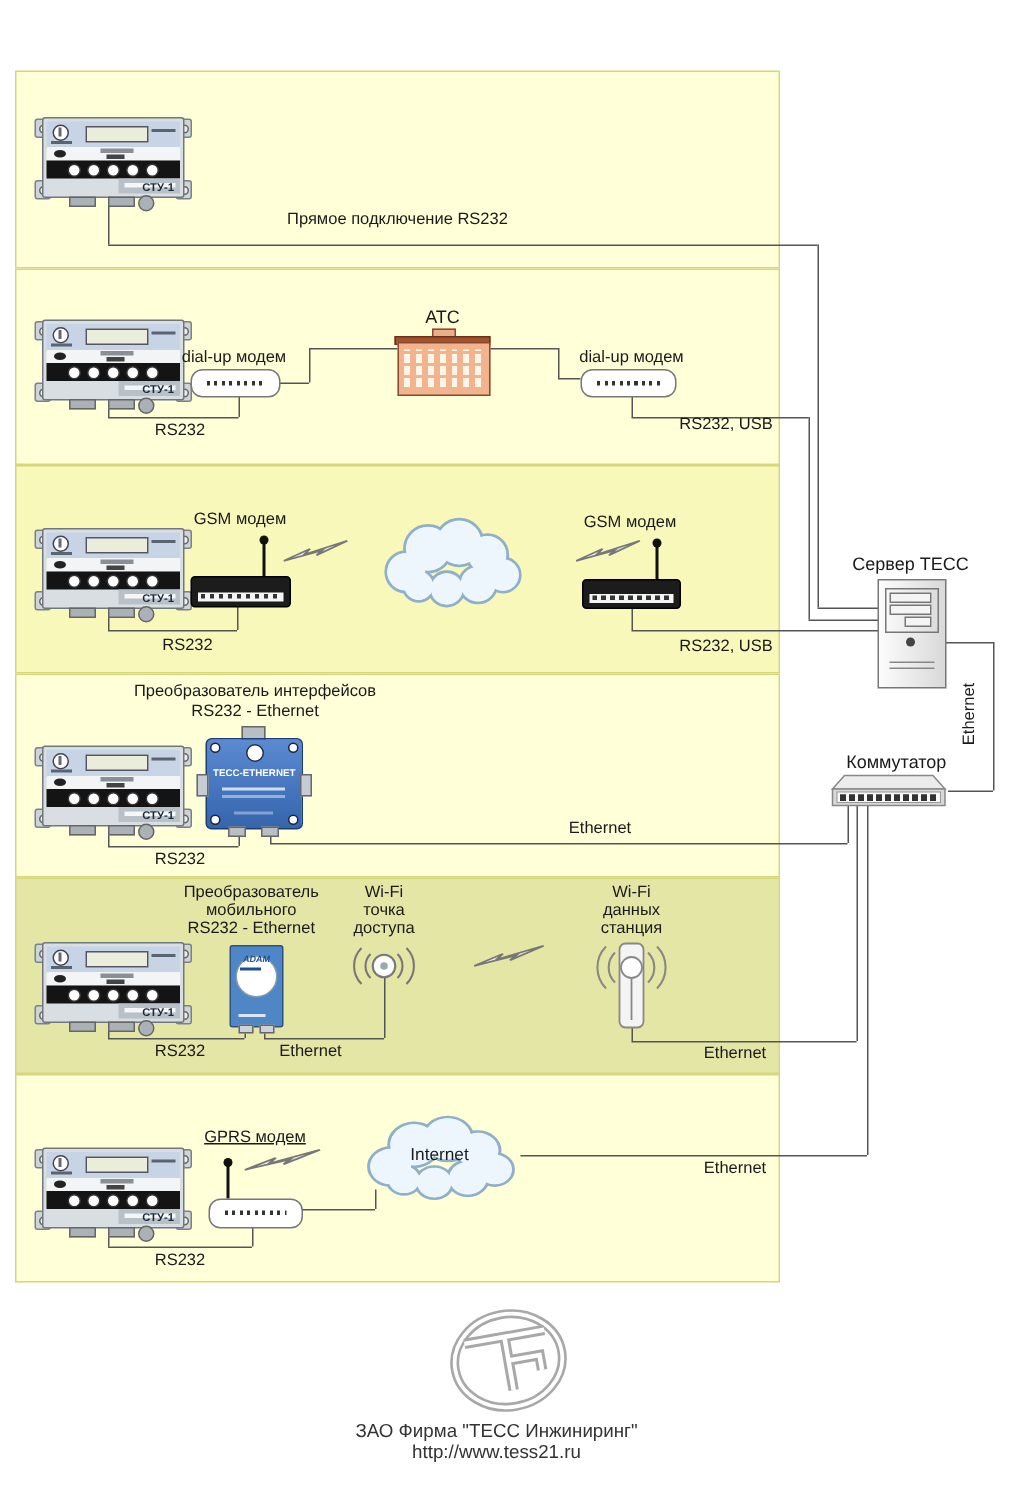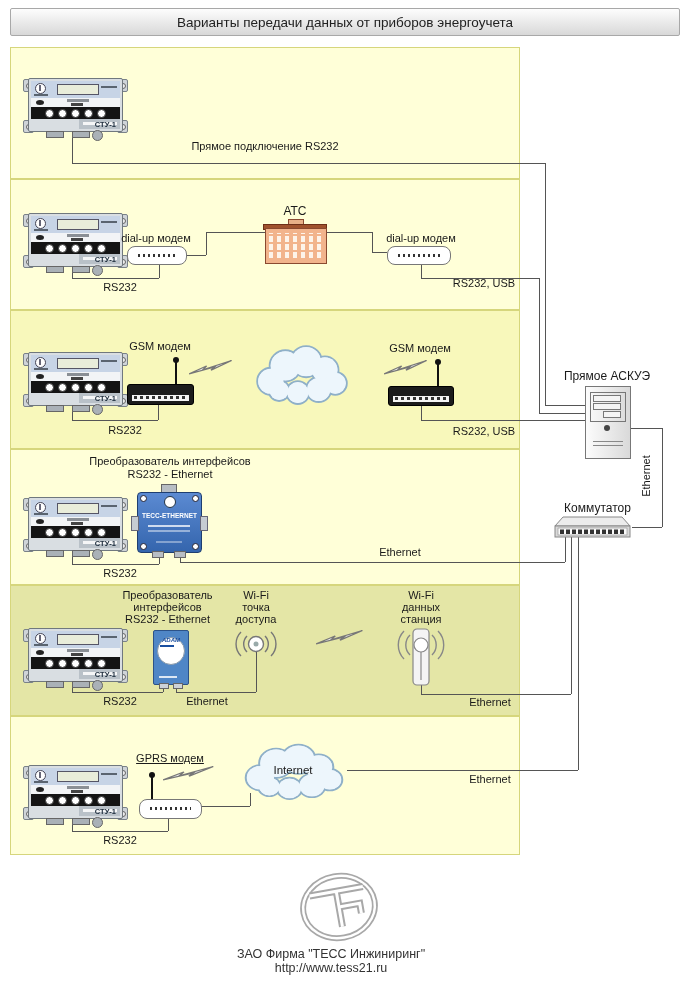--- a/index.html
+++ b/index.html
@@ -118,23 +118,20 @@
           <circle cx="46" cy="53" r="10.2"></circle>
             <circle cx="28" cy="51" r="9.2"></circle>
         </g>
       </g>
       <g id="boltshape">
         <polygon points="0,13 12,5.5 9.5,9 29,0.5 15,9.5 17.5,6.5" fill="#e8e8e8" stroke="#777" stroke-width="1"></polygon>
       </g>
     </defs>
   </svg>
 
-  <div class="abs titlebar">
-    <span>Варианты передачи данных от приборов энергоучета</span>
-  </div>
 
   <div class="abs band b-light" style="top:47px;height:130px;"></div>
   <div class="abs band b-light" style="top:179px;height:129px;"></div>
   <div class="abs band b-mid" style="top:310px;height:137px;"></div>
   <div class="abs band b-light" style="top:449px;height:134px;"></div>
   <div class="abs band b-olive" style="top:585px;height:129px;"></div>
   <div class="abs band b-light" style="top:716px;height:137px;"></div>
 
   <div class="abs ln v" style="left:72px;top:136px;height:27px;"></div>
   <div class="abs ln h" style="left:72px;top:163px;width:473px;"></div>
@@ -452,21 +449,21 @@
     <span class="tec-bar" style="left:10px;top:37px;width:42px;opacity:.6;"></span>
     <span class="tec-bar" style="left:18px;top:48px;width:26px;opacity:.5;"></span>
     <span class="tec-nub" style="left:14px;bottom:-6px;width:10px;height:5px;"></span>
     <span class="tec-nub" style="left:36px;bottom:-6px;width:10px;height:5px;"></span>
   </div>
   <div class="abs lbl" style="left:95px;top:567px;width:50px;">RS232</div>
   <div class="abs lbl" style="left:360px;top:546px;width:80px;">Ethernet</div>
 
   <div class="abs lbl" style="left:110px;top:589px;width:115px;">
     <div>Преобразователь</div>
-    <div>интерфейсов</div>
+    <div>мобильного</div>
     <div>RS232 - Ethernet</div>
   </div>
   <div class="abs lbl" style="left:221px;top:589px;width:70px;">
     <div>Wi-Fi</div>
     <div>точка</div>
     <div>доступа</div>
   </div>
   <div class="abs lbl" style="left:386px;top:589px;width:70px;">
     <div>Wi-Fi</div>
     <div>данных</div>
@@ -517,21 +514,21 @@
   <div class="abs wmodem" style="left:139px;top:799px;width:61px;height:18px;">
       <span class="wdots"></span>
     </div>
   <svg class="abs" style="left:238px;top:737px;" width="112" height="64" viewBox="0 0 100 66" preserveAspectRatio="none">
       <use href="#cloudshape"></use>
     </svg>
   <div class="abs lbl2" style="left:262px;top:764px;width:62px;font-size:11.5px;">Internet</div>
   <div class="abs lbl" style="left:95px;top:834px;width:50px;">RS232</div>
   <div class="abs lbl" style="left:455px;top:773px;width:70px;">Ethernet</div>
 
-  <div class="abs lbl2" style="left:552px;top:369px;width:110px;">Прямое АСКУЭ</div>
+  <div class="abs lbl2" style="left:552px;top:369px;width:110px;">Сервер ТЕСС</div>
   <div class="abs server" style="left:585px;top:386px;">
     <span class="srv-bay"></span>
     <span class="srv-bar" style="left:7px;top:8px;width:26px;height:5px;"></span>
     <span class="srv-bar" style="left:7px;top:16px;width:26px;height:5px;"></span>
     <span class="srv-bar" style="left:17px;top:24px;width:16px;height:5px;"></span>
     <span class="srv-btn"></span>
     <span class="srv-ln" style="top:54px;"></span>
     <span class="srv-ln" style="top:58px;"></span>
   </div>
   <div class="abs lbl2 rot" style="left:607px;top:469px;width:80px;height:14px;font-size:11px;">Ethernet</div>

